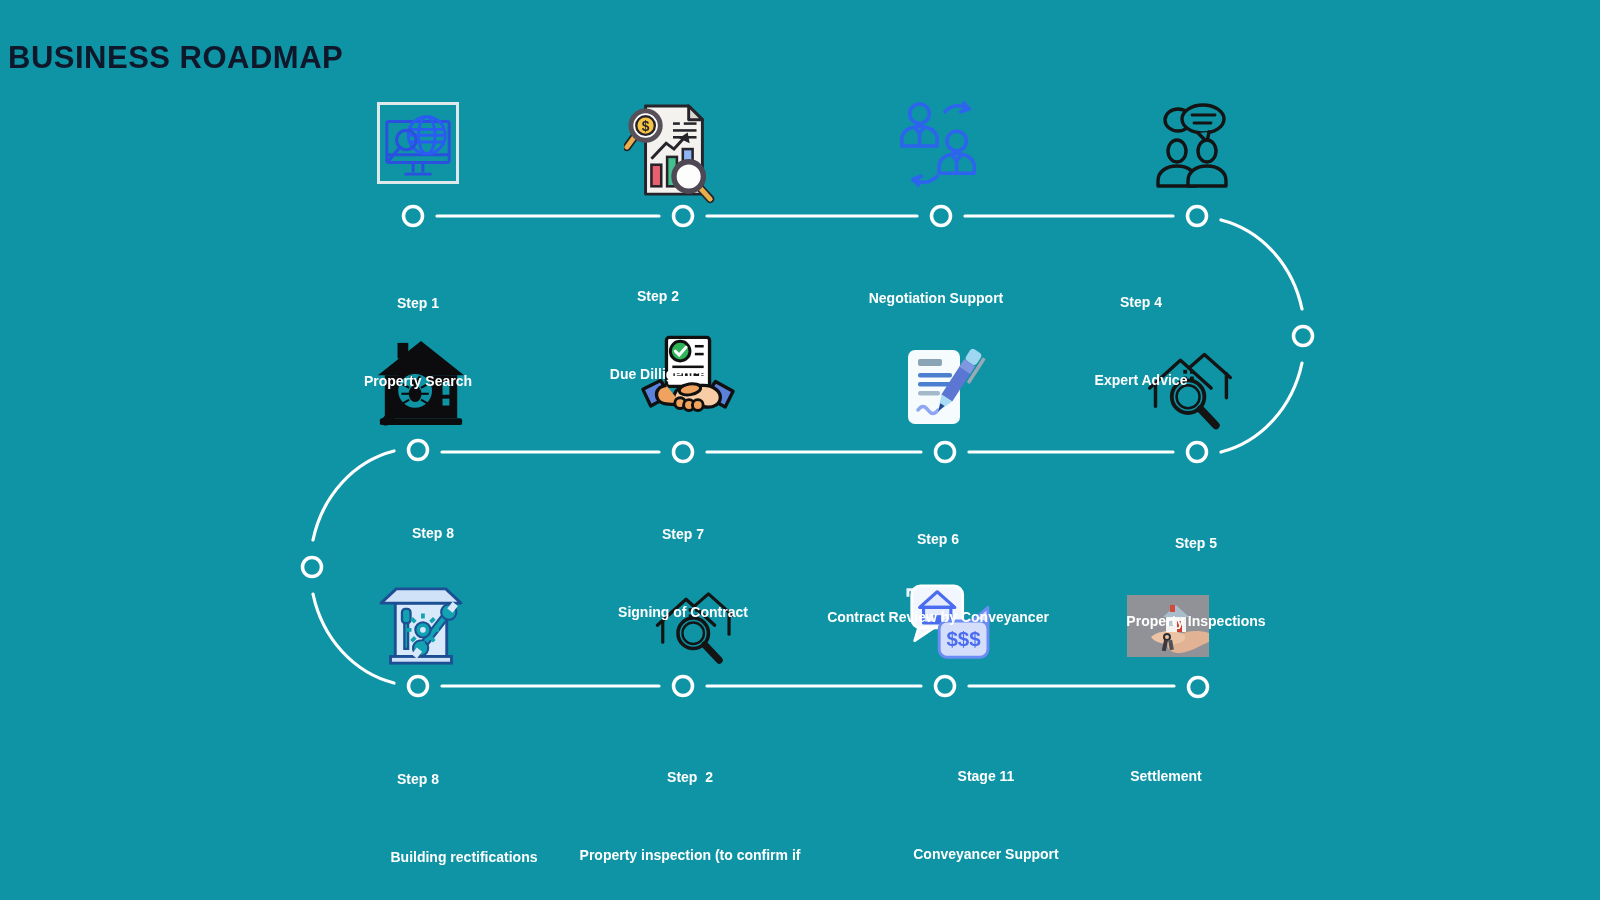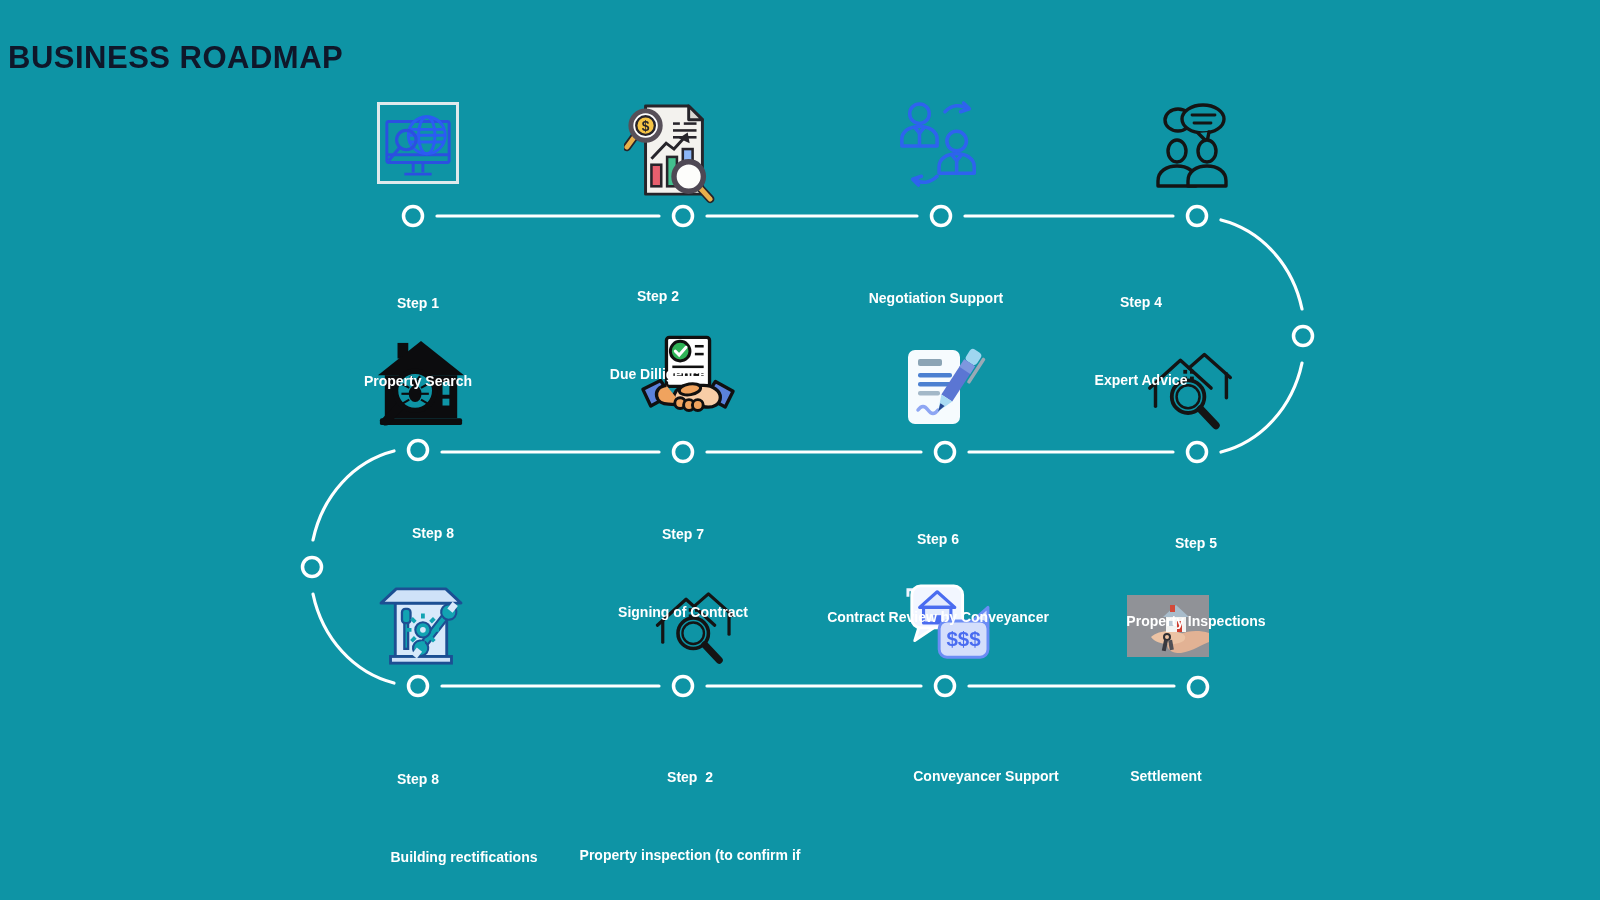--- a/index.html
+++ b/index.html
@@ -342,19 +342,20 @@
     <div class="s-name">Step 8</div>
     <div class="s-desc">Building rectifications</div>
     
   </div>
   <div class="label" style="left:520px;top:712px">
     <div class="s-name">Step  2</div>
     <div class="s-desc">Property inspection (to confirm if</div>
     
   </div>
   <div class="label" style="left:816px;top:711px">
+    <div class="s-name">Stage 11</div>
     <div class="s-desc">Conveyancer Support</div>
   </div>
   <div class="label" style="left:996px;top:711px">
     <div class="s-desc">Settlement</div>
   </div>
 
 </div>
 
 </body></html>

